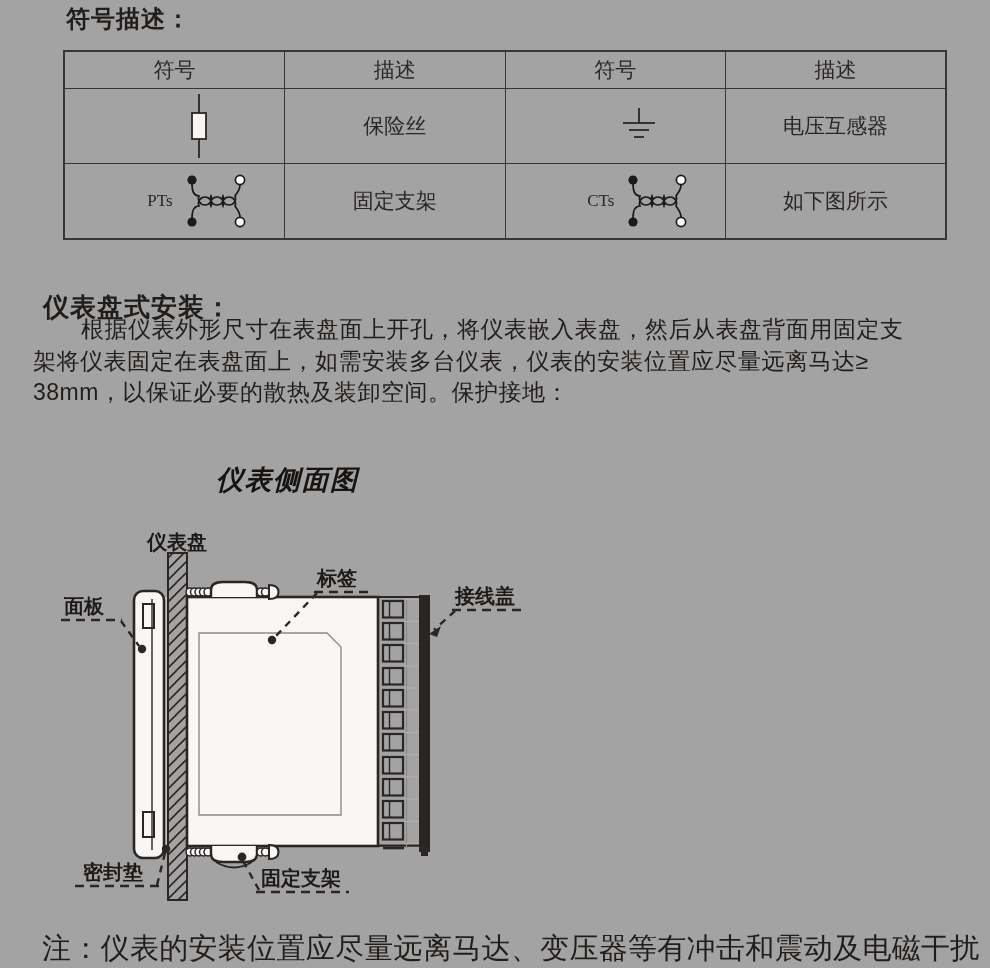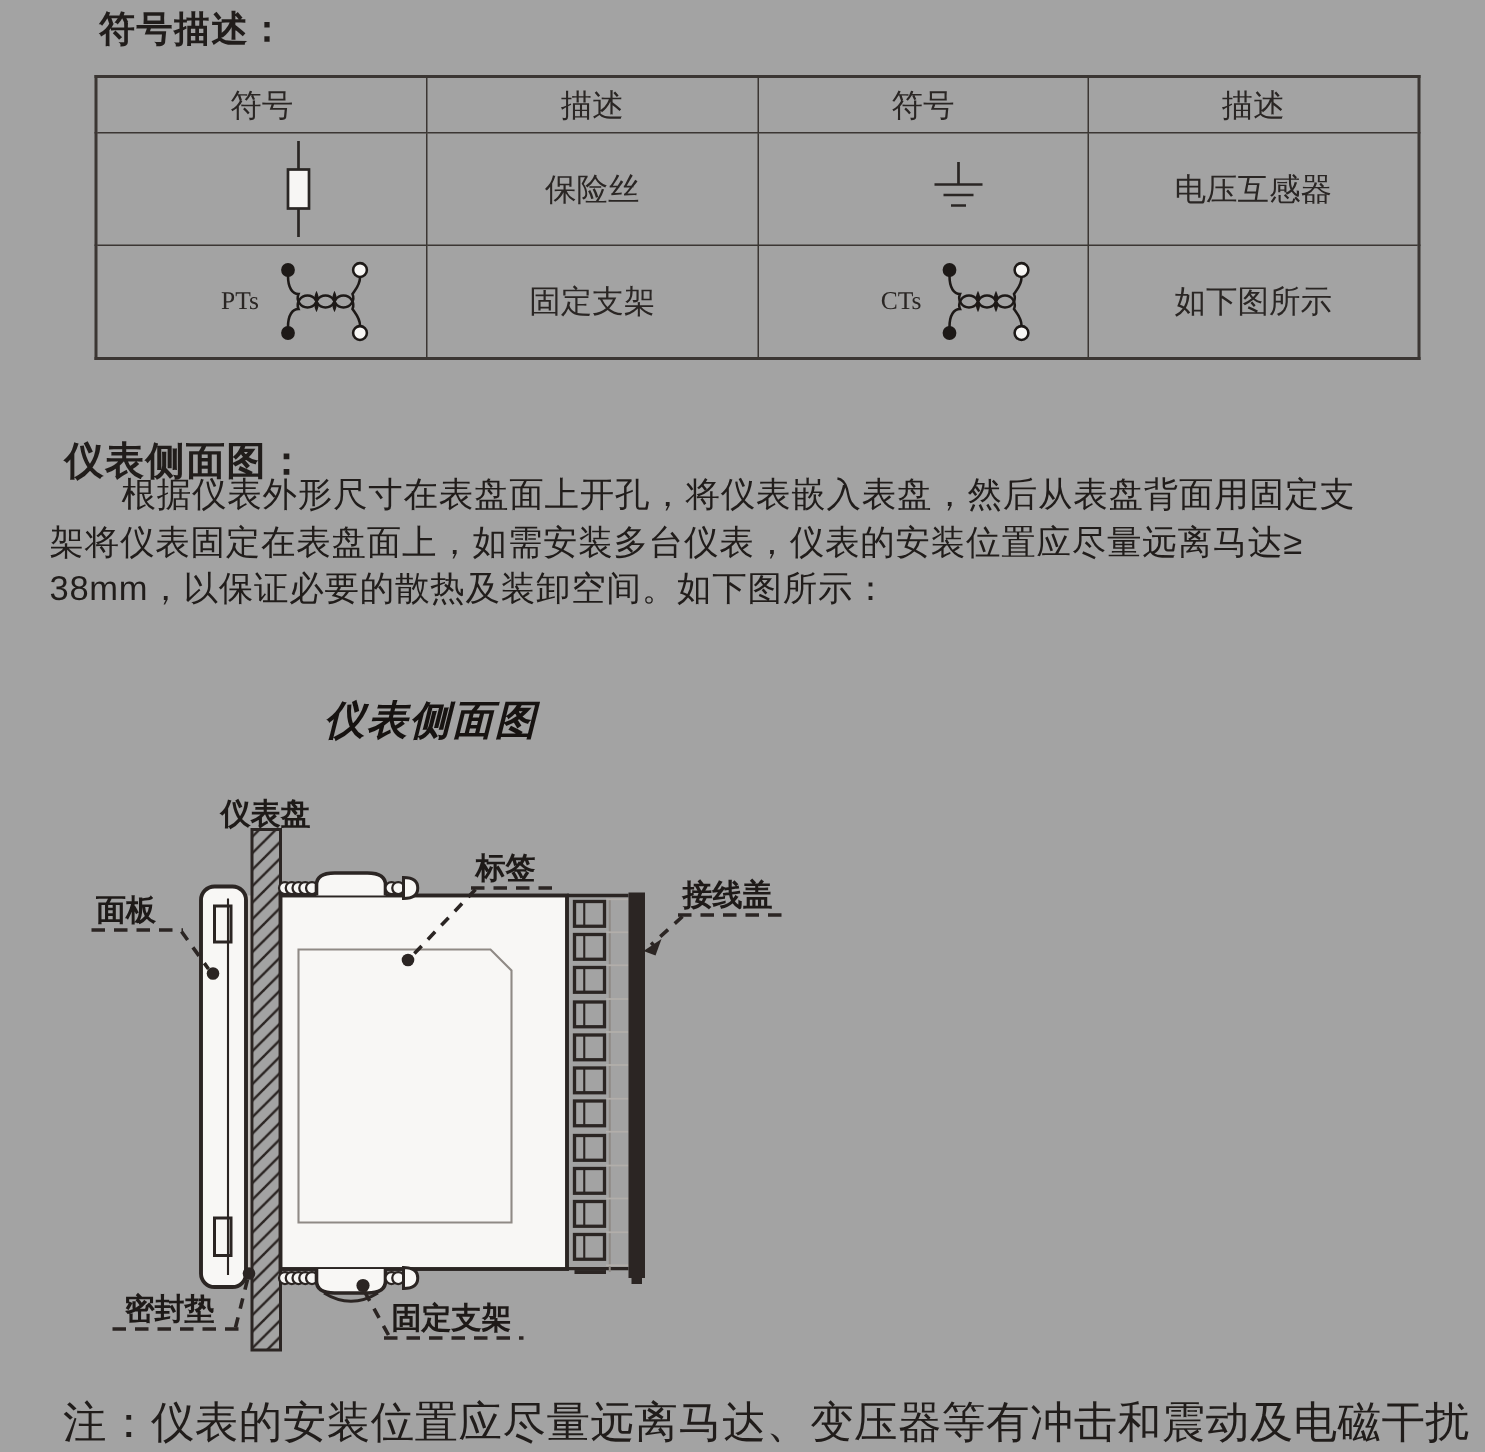--- a/index.html
+++ b/index.html
@@ -99,26 +99,26 @@
             <circle cx="60" cy="50" r="4.6" fill="#f7f6f4" stroke="#1d1917" stroke-width="1.7"></circle>
             <path d="M12,46 C12,38 15,34 19,34 a6.5,6.5 0 1 1 12,0 a6.5,6.5 0 1 1 12,0 a6.5,6.5 0 1 1 12,0 C57,37 60,40 60,45" fill="none" stroke="#1d1917" stroke-width="1.7"></path>
           </svg>
         </div>
       </td>
       <td>如下图所示</td>
     </tr>
   </tbody>
     </table>
 
-  <div class="h-section">仪表侧面图：</div>
+  <div class="h-section">仪表盘式安装：</div>
 
   <div class="para">
     <div class="ln1">根据仪表外形尺寸在表盘面上开孔，将仪表嵌入表盘，然后从表盘背面用固定支</div>
     <div>架将仪表固定在表盘面上，如需安装多台仪表，仪表的安装位置应尽量远离马达≥</div>
-    <div>38mm，以保证必要的散热及装卸空间。如下图所示：</div>
+    <div>38mm，以保证必要的散热及装卸空间。保护接地：</div>
   </div>
 
   <div class="diag-title">仪表侧面图</div>
 
   <svg class="diagram" width="505" height="418" viewBox="30 505 505 418">
     <defs>
       <pattern id="hatch" width="11" height="11" patternUnits="userSpaceOnUse">
         <path d="M-2,13 L13,-2" stroke="#2b2523" stroke-width="1.6"></path>
         <path d="M-7.5,7.5 L7.5,-7.5" stroke="#2b2523" stroke-width="1.6"></path>
         <path d="M3.5,18.5 L18.5,3.5" stroke="#2b2523" stroke-width="1.6"></path>

